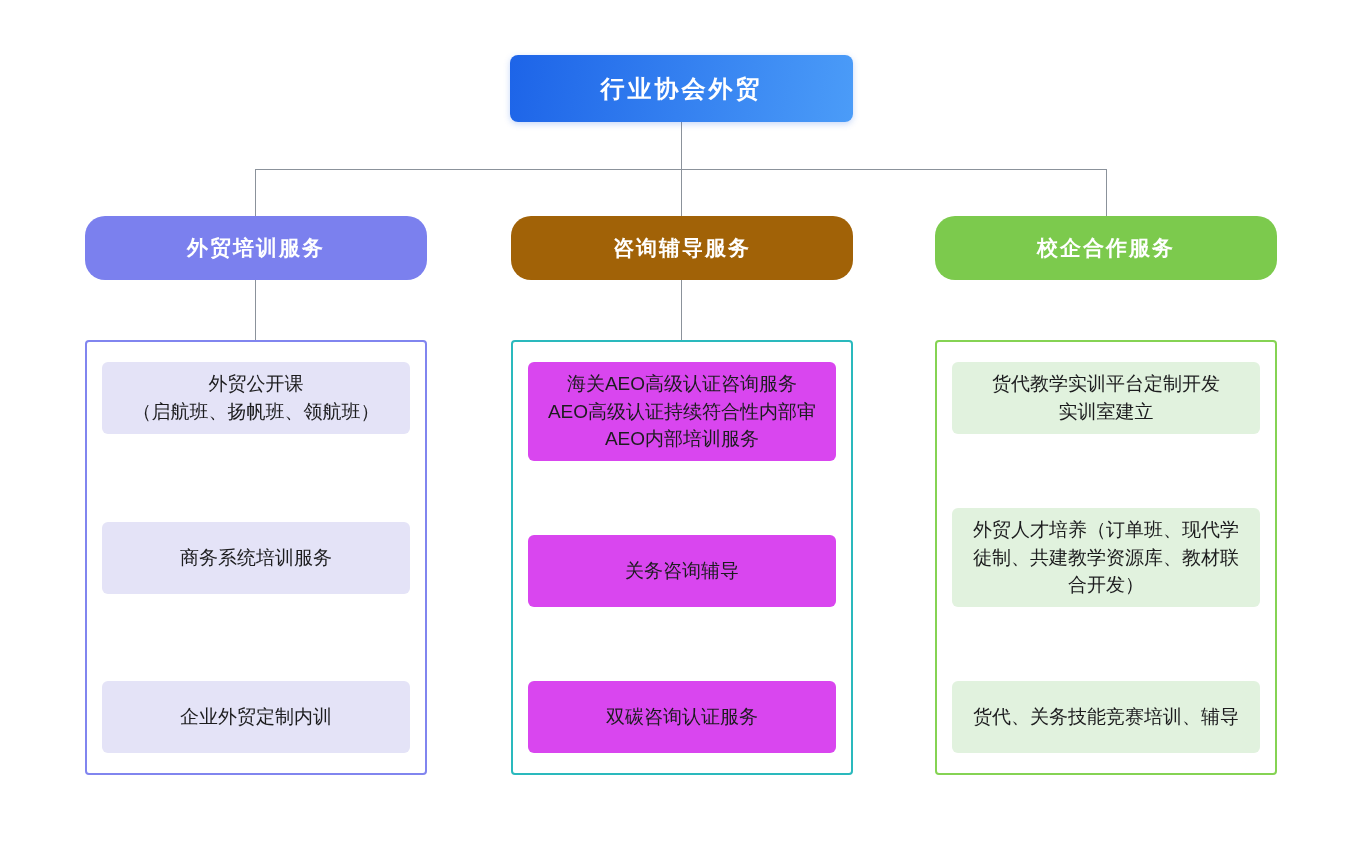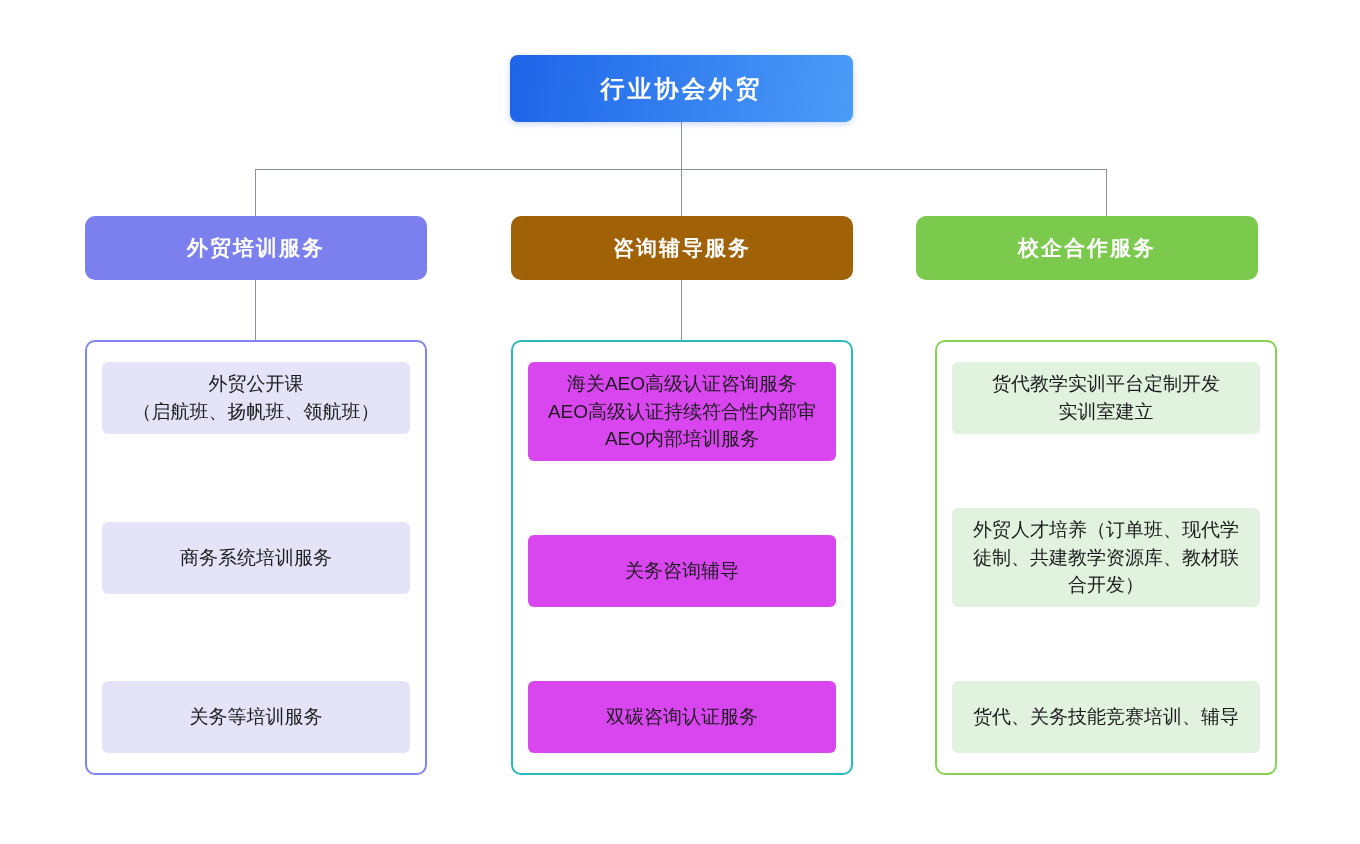--- a/index.html
+++ b/index.html
@@ -14,29 +14,29 @@
     position:absolute;display:flex;align-items:center;justify-content:center;
     text-align:center;box-sizing:border-box;
   }
   .root-node{
     left:510px;top:55px;width:343px;height:67px;border-radius:8px;
     background:linear-gradient(100deg,#1d64e8 0%,#4b9cf8 100%);
     color:#ffffff;font-size:24px;font-weight:bold;letter-spacing:3px;
     box-shadow:0 2px 6px rgba(30,100,230,0.25);
   }
   .branch-header{
-    top:216px;width:342px;height:64px;border-radius:10px;
+    top:216px;width:342px;height:64px;border-radius:20px;
     color:#ffffff;font-size:21px;font-weight:bold;letter-spacing:2px;
   }
   .header-purple{left:85px;background:#7b80ee;}
   .header-teal{left:511px;background:#a16207;}
-  .header-green{left:916px;background:#7cca4d;}
+  .header-green{left:935px;background:#7cca4d;}
   .branch-container{
     position:absolute;top:340px;width:342px;height:435px;box-sizing:border-box;
-    background:#ffffff;border-radius:10px;border:2px solid;
+    background:#ffffff;border-radius:4px;border:2px solid;
     display:flex;flex-direction:column;justify-content:space-between;
     padding:20px 15px;
   }
   .container-purple{left:85px;border-color:#8185ef;}
   .container-teal{left:511px;border-color:#2ab9bd;}
   .container-green{left:935px;border-color:#85d353;}
   .node-item{
     border-radius:6px;min-height:72px;box-sizing:border-box;
     display:flex;align-items:center;justify-content:center;
     text-align:center;padding:8px 12px;
@@ -62,21 +62,21 @@
   <div class="node root-node">行业协会外贸</div>
 
   <div class="node branch-header header-purple">外贸培训服务</div>
   <div class="node branch-header header-teal">咨询辅导服务</div>
   <div class="node branch-header header-green">校企合作服务</div>
 
   <div class="branch-container container-purple">
     <div class="node-item item-purple">外贸公开课
 （启航班、扬帆班、领航班）</div>
     <div class="node-item item-purple">商务系统培训服务</div>
-    <div class="node-item item-purple">关务等培训服务</div>
+    <div class="node-item item-purple">企业外贸定制内训</div>
   </div>
 
   <div class="branch-container container-teal">
     <div class="node-item item-teal">海关AEO高级认证咨询服务
 AEO高级认证持续符合性内部审
 AEO内部培训服务</div>
     <div class="node-item item-teal">关务咨询辅导</div>
     <div class="node-item item-teal">双碳咨询认证服务</div>
   </div>
 

